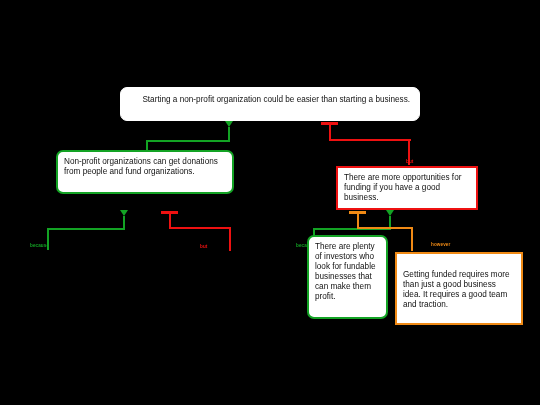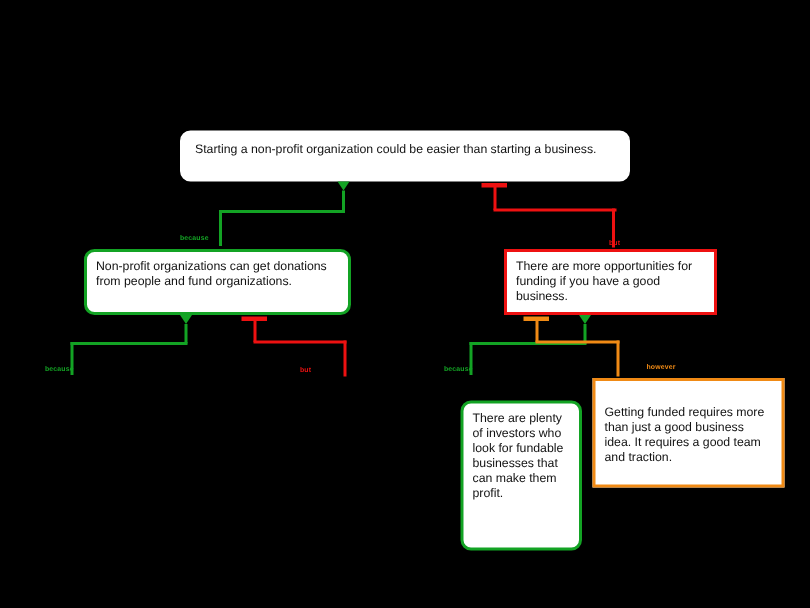--- a/index.html
+++ b/index.html
@@ -46,37 +46,37 @@
        white-space:nowrap;line-height:1;}
   .rel.g{color:#13a324;}
   .rel.r{color:#ee1111;}
   .rel.o{color:#f08a15;}
 </style>
 </head>
 <body>
 
 <div id="canvas">
 
-  <div class="node n-root" style="left:120px;top:87px;width:300px;height:34px;">
+  <div class="node n-root" style="left:120px;top:87px;width:300px;height:34px;text-align:right;">
     <span class="txt">Starting a non-profit organization could be easier than starting a business.</span>
   </div>
 
   <div class="arrow g" style="left:224.5px;top:121px;"></div>
   <div class="seg v g-bg" style="left:228px;top:127px;height:14px;"></div>
   <div class="seg h g-bg" style="left:146px;top:140px;width:84px;"></div>
   <div class="seg v g-bg" style="left:146px;top:140px;height:24px;"></div>
   <div class="rel g" style="left:120px;top:157px;">because</div>
 
   <div class="tbar r" style="left:321px;top:122px;"></div>
   <div class="seg v r-bg" style="left:328.5px;top:124px;height:16px;"></div>
   <div class="seg h r-bg" style="left:328.5px;top:139px;width:82px;"></div>
   <div class="seg v r-bg" style="left:408px;top:139px;height:26px;"></div>
   <div class="rel r" style="left:406px;top:160px;">but</div>
 
-  <div class="node n-green" style="left:56px;top:166px;width:178px;height:44px;">
+  <div class="node n-green" style="left:56px;top:150px;width:178px;height:44px;">
     <span class="txt">Non-profit organizations can get donations from people and fund organizations.</span>
   </div>
 
   <div class="node n-red" style="left:336px;top:166px;width:142px;height:44px;">
     <span class="txt">There are more opportunities for funding if you have a good business.</span>
   </div>
 
   <div class="arrow g" style="left:119.5px;top:210px;"></div>
   <div class="seg v g-bg" style="left:123px;top:216px;height:13px;"></div>
   <div class="seg h g-bg" style="left:47px;top:228px;width:78px;"></div>
@@ -96,21 +96,21 @@
   <div class="rel g" style="left:296px;top:244px;">because</div>
 
   <div class="tbar o" style="left:349px;top:211px;"></div>
   <div class="seg v o-bg" style="left:356.5px;top:213px;height:15px;"></div>
   <div class="seg h o-bg" style="left:356.5px;top:227px;width:56px;"></div>
   <div class="seg v o-bg" style="left:411px;top:227px;height:24px;"></div>
   <div class="rel o" style="left:431px;top:243px;">however</div>
 
 
 
-  <div class="node n-green" style="left:307px;top:267px;width:81px;height:100px;">
+  <div class="node n-green" style="left:307px;top:235px;width:81px;height:84px;">
     <span class="txt">There are plenty of investors who look for fundable businesses that can make them profit.</span>
   </div>
 
   <div class="node n-orange" style="left:395px;top:252px;width:128px;height:73px;">
     <span class="txt">Getting funded requires more than just a good business idea. It requires a good team and traction.</span>
   </div>
 
 </div>
 
 </body></html>

